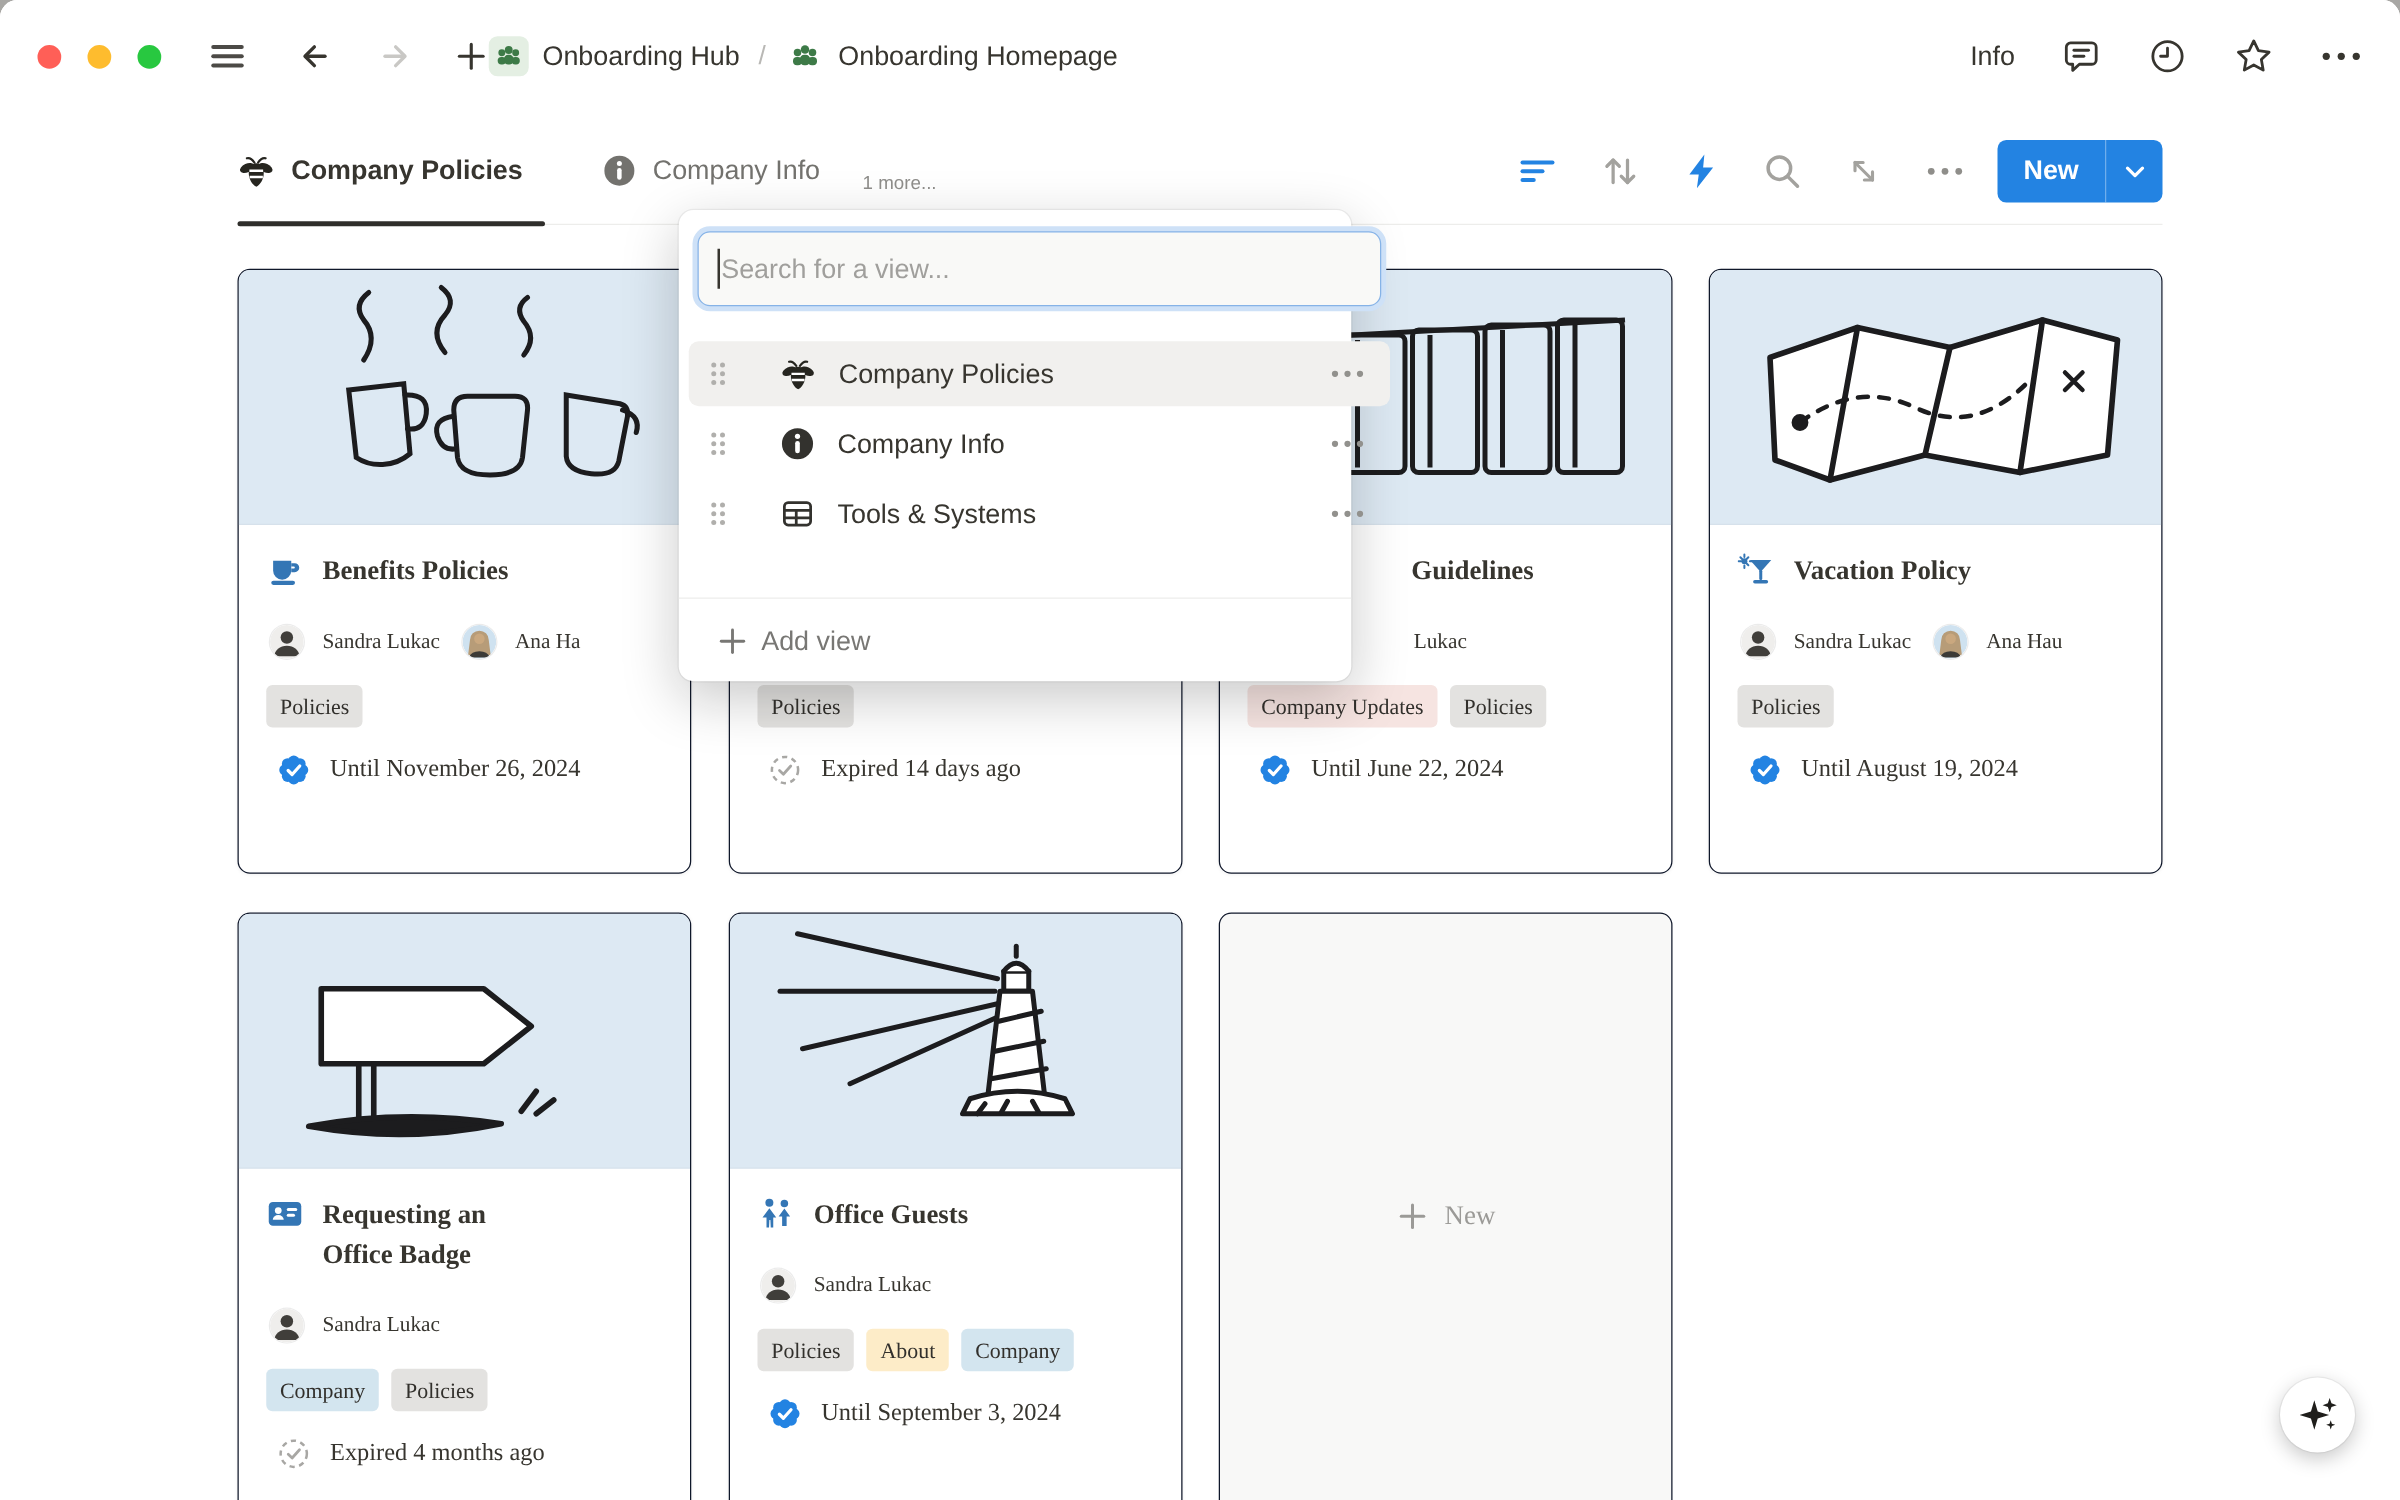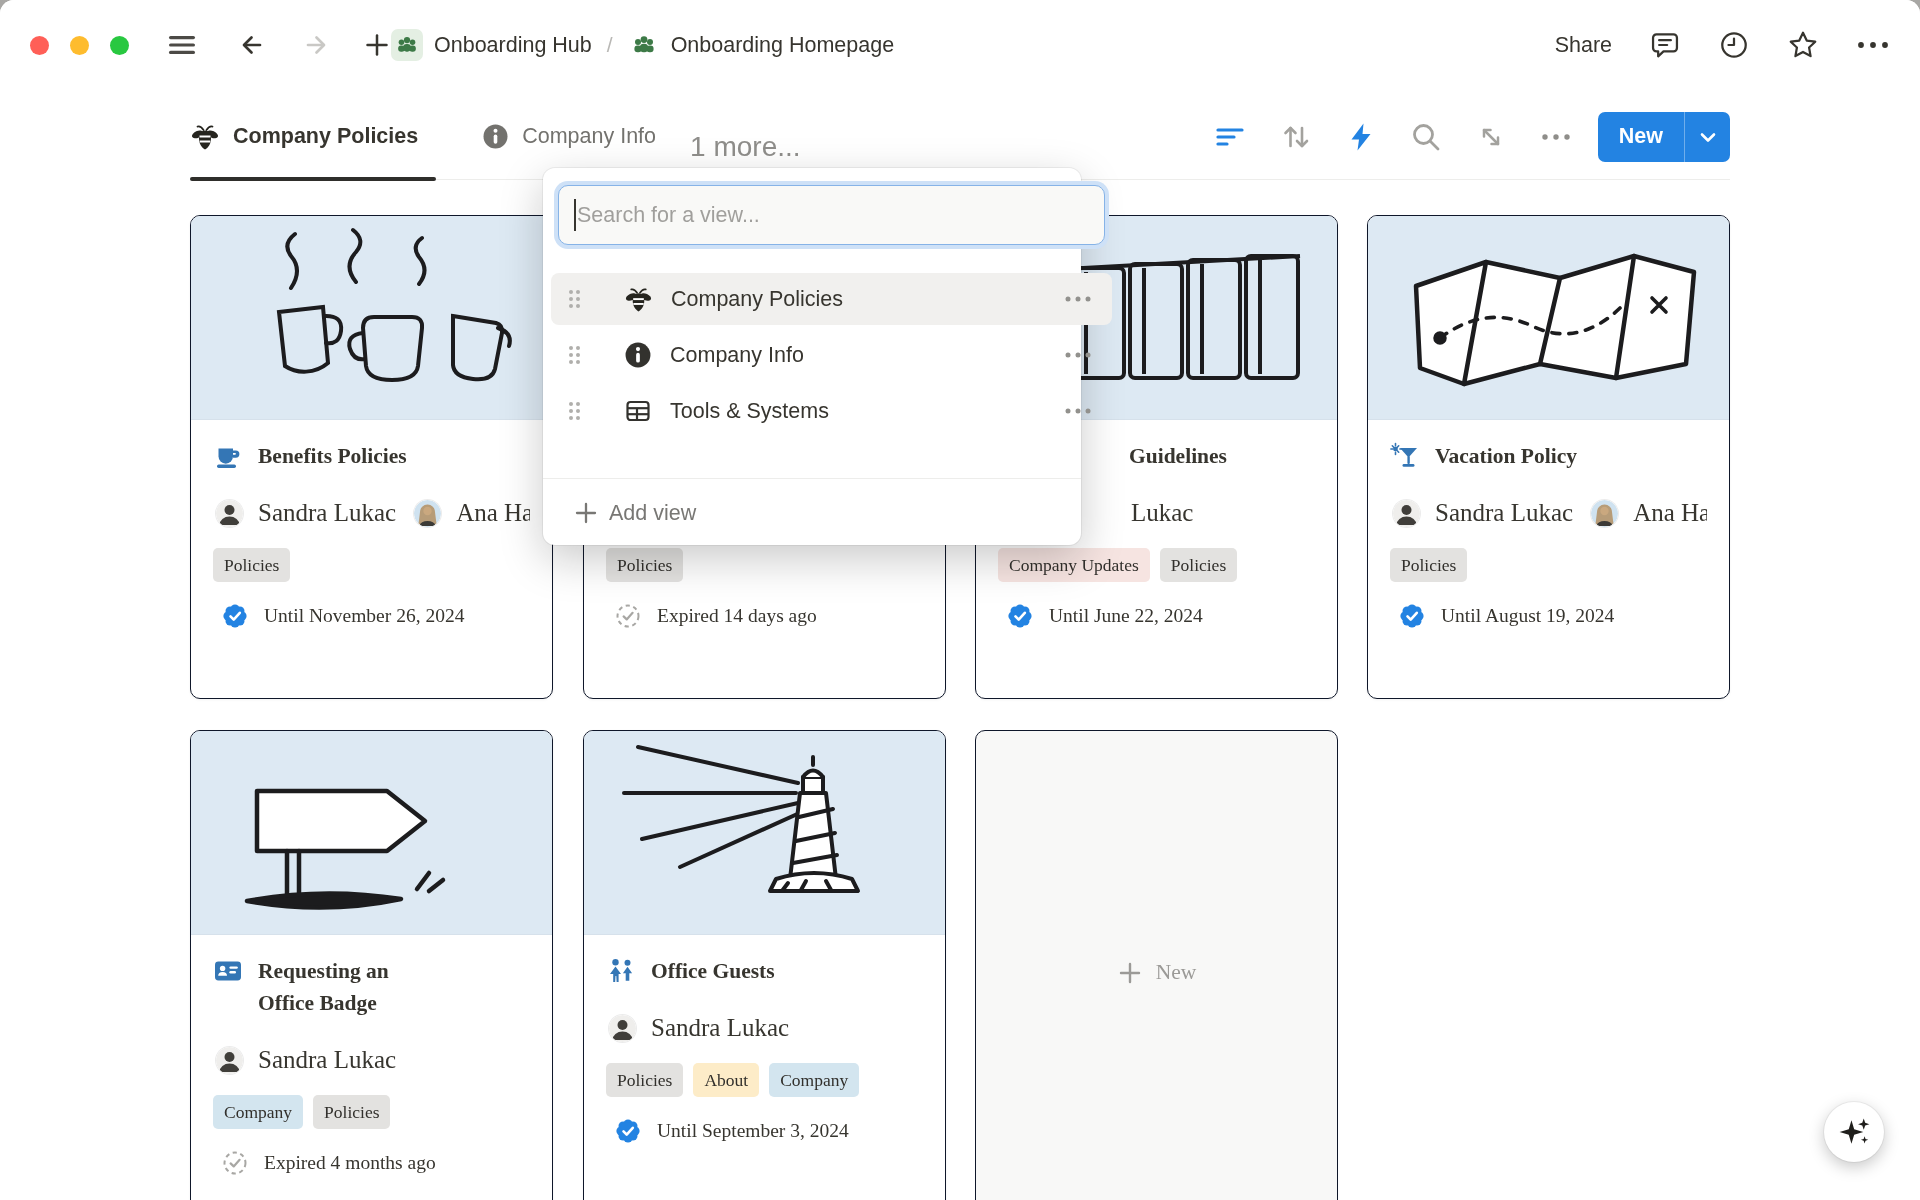--- a/index.html
+++ b/index.html
@@ -18,37 +18,37 @@
   .share-label{font-size:21.5px;color:#37352f;cursor:pointer;}
 
   
   .viewbar{position:absolute;left:190px;top:94px;width:1540px;height:86px;border-bottom:1px solid #ededeb;display:flex;align-items:center;}
   .tab{display:flex;align-items:center;gap:13px;height:100%;position:relative;cursor:pointer;}
   .tab.active{padding-right:18px;}
   .tab.active::after{content:"";position:absolute;left:0;right:0;bottom:-2px;height:4px;border-radius:2px;background:#2f2e2b;}
   .tab-label{font-size:21.5px;font-weight:700;color:#37352f;white-space:nowrap;}
   .tab.inactive{margin-left:46px;}
   .tab.inactive .tab-label{font-weight:500;color:#73726e;}
-  .more-tabs{margin-left:34px;font-size:28px;color:#8f8e8b;cursor:pointer;white-space:nowrap;margin-top:20px;}
+  .more-tabs{margin-left:34px;font-size:15px;color:#8f8e8b;cursor:pointer;white-space:nowrap;margin-top:20px;}
   .vb-icons{margin-left:auto;display:flex;align-items:center;gap:34px;}
   .vb-icon{display:flex;align-items:center;justify-content:center;cursor:pointer;background:none;border:none;padding:0;}
   .new-btn{margin-left:26px;height:50px;border-radius:7px;display:flex;align-items:stretch;overflow:hidden;cursor:pointer;}
   .new-main{display:flex;align-items:center;padding:0 21px;color:#fff;font-size:21.5px;font-weight:700;border-right:1px solid rgba(255,255,255,.35);}
   .new-chev{width:45px;display:flex;align-items:center;justify-content:center;}
 
   
   .gallery{position:absolute;left:190px;top:215px;width:1542px;height:985px;}
   .card{position:absolute;width:363px;background:#fff;border:1px solid #0f172a;border-radius:10px;box-shadow:0 1px 3px rgba(15,15,15,.05);overflow:hidden;cursor:pointer;font-family:Liberation Serif, serif;}
   .card.r1{height:484px;} .card.r2{height:485px;}
   .card-img{height:204px;border-bottom:1px solid rgba(0,0,0,.03);position:relative;overflow:hidden;}
   .card-img svg{position:absolute;inset:0;}
   .card-body{padding:20px 22px 0 22px;}
   .card-title{display:flex;align-items:flex-start;gap:15px;font-size:21.5px;font-weight:700;color:#37352f;line-height:32px;min-height:32px;}
   .title-icon{width:30px;height:30px;flex:none;margin-top:1px;}
-  .card-owner{display:flex;align-items:center;gap:15px;margin-top:26px;height:30px;font-size:25px;color:#37352f;white-space:nowrap;overflow:hidden;}
+  .card-owner{display:flex;align-items:center;gap:15px;margin-top:26px;height:30px;font-size:17px;color:#37352f;white-space:nowrap;overflow:hidden;}
   .avatar{width:27px;height:27px;border-radius:50%;flex:none;margin-left:3px;box-shadow:0 0 0 1px rgba(0,0,0,.08);overflow:hidden;}
   .owner-name{flex:none;}
   .card-tags{display:flex;flex-wrap:wrap;gap:10px;margin-top:20px;align-content:flex-start;}
   .tag{height:34px;display:inline-flex;align-items:center;padding:0 11px;border-radius:5px;font-size:17.5px;color:#32302c;white-space:nowrap;}
   .card-status{display:flex;align-items:center;gap:15px;margin-top:20px;padding-left:8px;font-size:19.5px;color:#37352f;white-space:nowrap;}
   .status-icon{width:28px;height:28px;flex:none;}
   
   .card.c2 .card-title,.card.c2 .card-owner{visibility:hidden;}
   .card.c3 .card-title{padding-left:131px;}
   .card.c3 .card-owner{padding-left:133px;}
@@ -146,21 +146,21 @@
               <rect x="15.4" y="13.6" width="7.2" height="6.6" rx="3.2"></rect>
               <circle cx="13" cy="7.6" r="3.4"></circle>
               <rect x="8.9" y="11.8" width="8.2" height="8.4" rx="3.6"></rect>
             </g>
           </svg>
       </span>
       <span>Onboarding Homepage</span>
     </div>
 
     <div class="tb-right">
-      <span class="share-label">Share</span>
+      <span class="share-label">Info</span>
       <button class="tb-btn">
         <svg width="32" height="32" viewBox="0 0 30 30">
             <g stroke="#37352f" stroke-width="2.1" fill="none" stroke-linecap="round" stroke-linejoin="round">
               <path d="M7 5 h16 a3.2 3.2 0 0 1 3.2 3.2 v9.6 a3.2 3.2 0 0 1 -3.2 3.2 h-9.4 l-5 4.6 v-4.6 h-1.6 a3.2 3.2 0 0 1 -3.2 -3.2 V8.2 A3.2 3.2 0 0 1 7 5 Z"></path>
               <path d="M9.5 10.5 h11"></path>
               <path d="M9.5 15 h7.5"></path>
             </g>
           </svg>
       </button>
       <button class="tb-btn">

